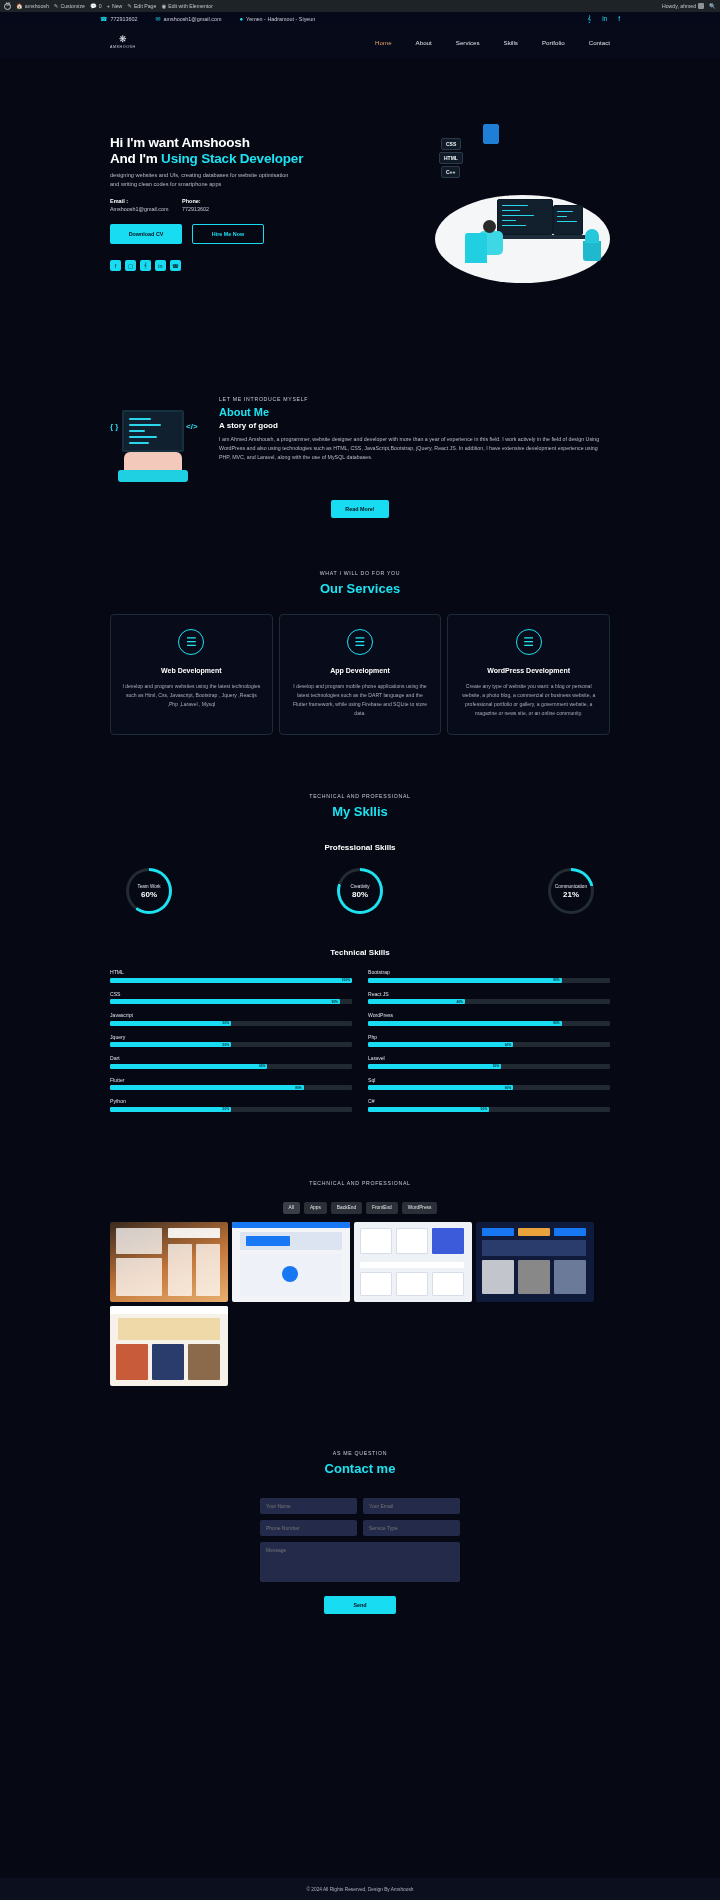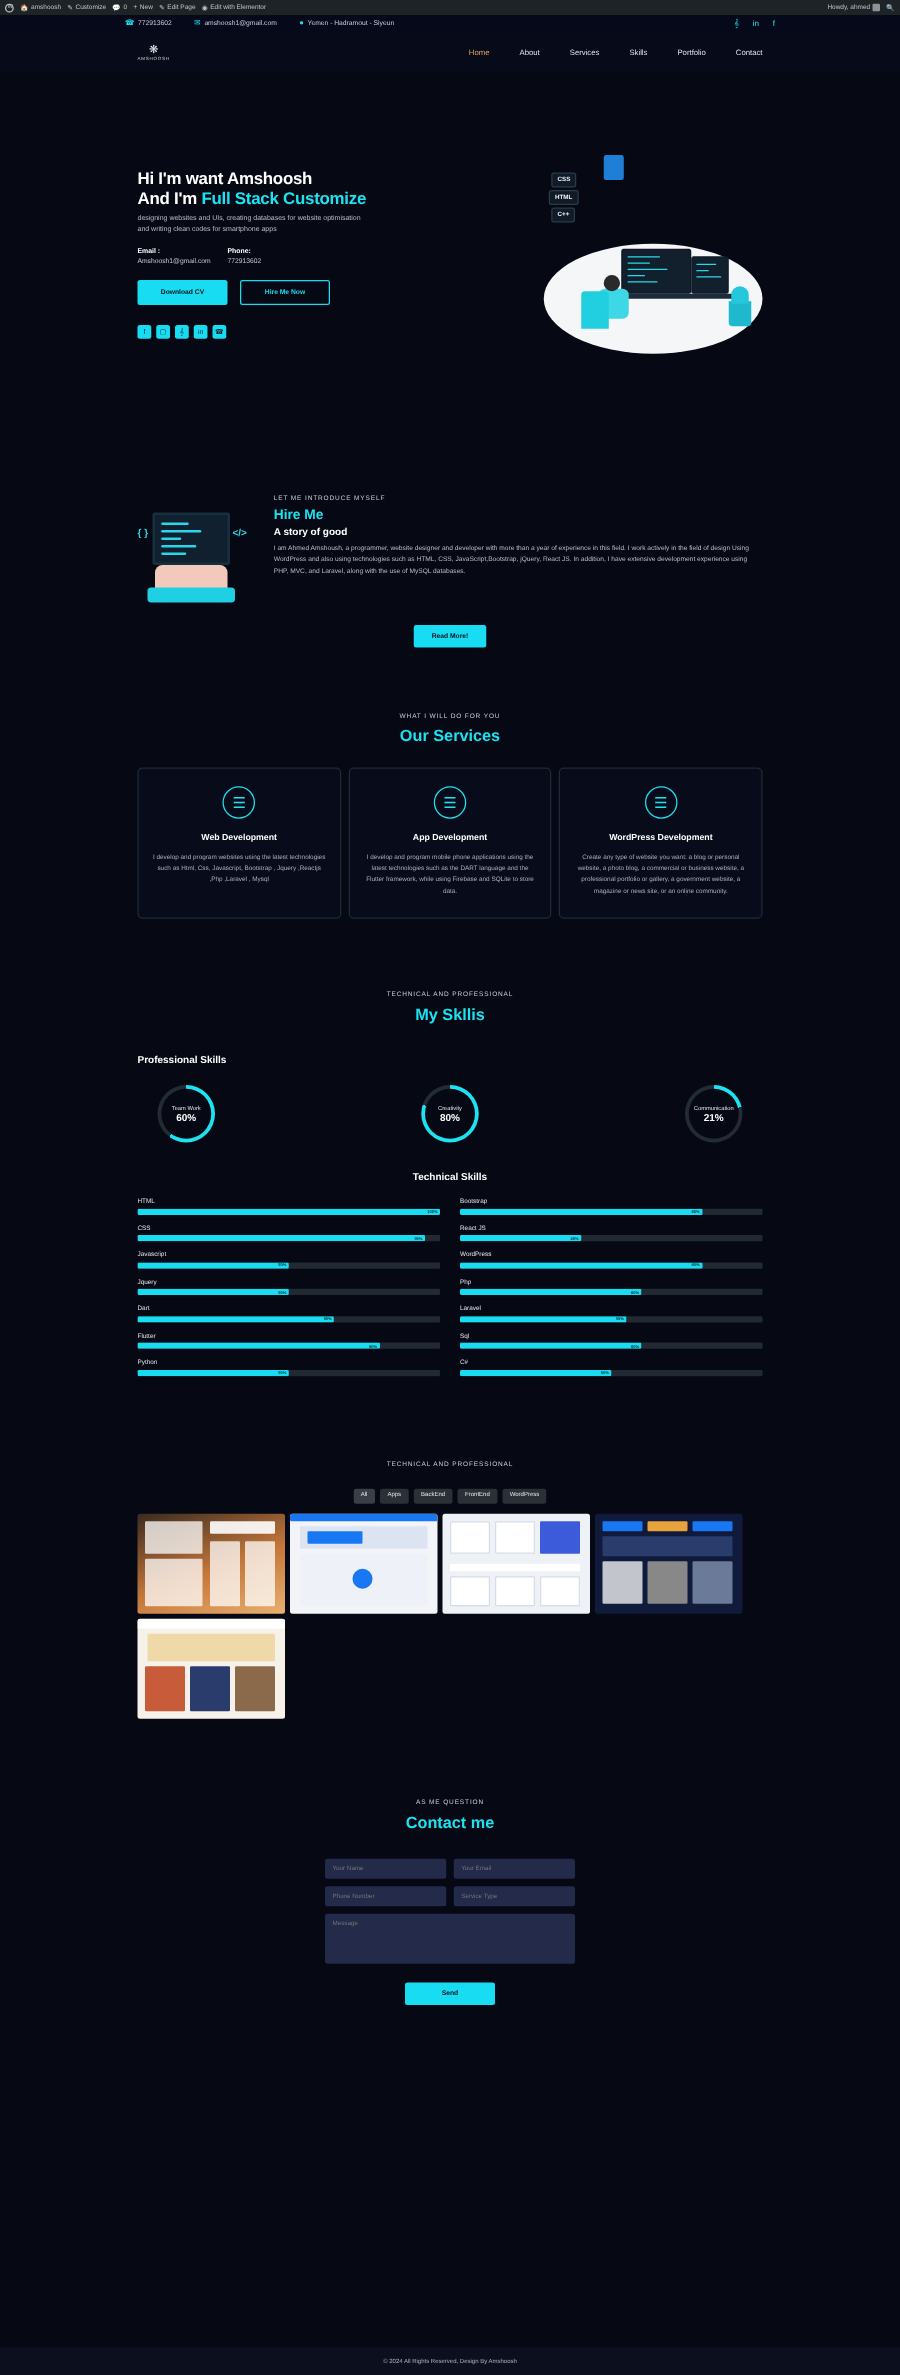--- a/index.html
+++ b/index.html
@@ -115,27 +115,27 @@
   .svc-card{ flex:1; border:1px solid #1d2b3a; border-radius:4px; background:#080c1a;
      padding:14px 10px 16px; text-align:center; }
   .svc-ico{ width:26px;height:26px;border-radius:50%;border:1.2px solid #1ce2f2;
      margin:0 auto; display:flex; align-items:center;justify-content:center; color:#1ce2f2;
      font-size:12px; }
   .svc-title{ font-size:7px; font-weight:700; color:#fff; margin-top:12px;}
   .svc-txt{ font-size:5.1px; line-height:9px; color:#a9aeba; margin-top:8px;}
 
   
   .skills{ padding:58px 110px 0; }
-  .skills-h3{ text-align:left; font-size:8px; font-weight:700; color:#fff; margin-top:24px;}
+  .skills-h3{ text-align:center; font-size:8px; font-weight:700; color:#fff; margin-top:24px;}
   .circ-row{ display:flex; justify-content:space-between; margin-top:16px; padding:0 16px;}
   .circ{ width:46px;height:46px; border-radius:50%; position:relative; display:flex;
      flex-direction:column; align-items:center; justify-content:center; }
   .circ-lbl{ font-size:4.6px; color:#e2e5ec; }
   .circ-val{ font-size:8px; font-weight:700; color:#fff; margin-top:1px;}
-  .tech-h3{ text-align:center; font-size:8px; font-weight:700; color:#fff; margin-top:23px;}
+  .tech-h3{ text-align:center; font-size:8px; font-weight:700; color:#fff; margin-top:34px;}
   .bars{ display:flex; gap:16px; margin-top:12px; }
   .bar-col{ flex:1; }
   .bar-item{ margin-bottom:8px; }
   .bar-name{ font-size:5.1px; color:#dfe2ea; margin-bottom:2.5px; }
   .bar-track{ height:5px; background:#212a33; border-radius:1px; position:relative; overflow:hidden;}
   .bar-fill{ height:100%; background:#18dcf2; border-radius:1px; display:flex;
      align-items:center; justify-content:flex-end; padding-right:2px; }
   .bar-pct{ font-size:3.2px; color:#063038; font-weight:700; }
 
   
@@ -242,21 +242,21 @@
     <a href="#">Skills</a>
     <a href="#">Portfolio</a>
     <a href="#">Contact</a>
   </nav>
 </div>
 
 <section class="hero">
   <div class="hero-left">
     <div class="h1">
       <span>Hi I'm want Amshoosh</span><br>
-      <span>And I'm </span><span class="accent">Full Stack Customize</span>
+      <span>And I'm </span><span class="accent">Using Stack Developer</span>
     </div>
     <div class="hero-desc">designing websites and UIs, creating databases for website optimisation and writing clean codes for smartphone apps</div>
     <div class="hero-contact">
       <div class="hc-col">
         <div class="hc-label">Email :</div>
         <div class="hc-val">Amshoosh1@gmail.com</div>
       </div>
       <div class="hc-col">
         <div class="hc-label">Phone:</div>
         <div class="hc-val">772913602</div>
@@ -309,21 +309,21 @@
       <div class="aa-ln" style="left:5px;top:24px;width:28px;"></div>
       <div class="aa-ln" style="left:5px;top:30px;width:20px;"></div>
     </div>
     <div class="aa-sym" style="left:0px;top:14px;">{ }</div>
     <div class="aa-sym" style="left:76px;top:14px;">&lt;/&gt;</div>
     <div class="aa-hand"></div>
     <div class="aa-sleeve"></div>
   </div>
   <div class="about-body">
     <div class="about-kicker">LET ME INTRODUCE MYSELF</div>
-    <div class="about-h">Hire Me</div>
+    <div class="about-h">About Me</div>
     <div class="about-h2">A story of good</div>
     <div class="about-p">I am Ahmed Amshoush, a programmer, website designer and developer with more than a year of experience in this field. I work actively in the field of design Using WordPress and also using technologies such as HTML, CSS, JavaScript,Bootstrap, jQuery, React JS. In addition, I have extensive development experience using PHP, MVC, and Laravel, along with the use of MySQL databases.</div>
   </div>
 </section>
 <button class="read-btn">Read More!</button>
 
 <section class="services">
   <div class="sec-sub">WHAT I WILL DO FOR YOU</div>
   <div class="sec-title">Our Services</div>
   <div class="svc-row">

